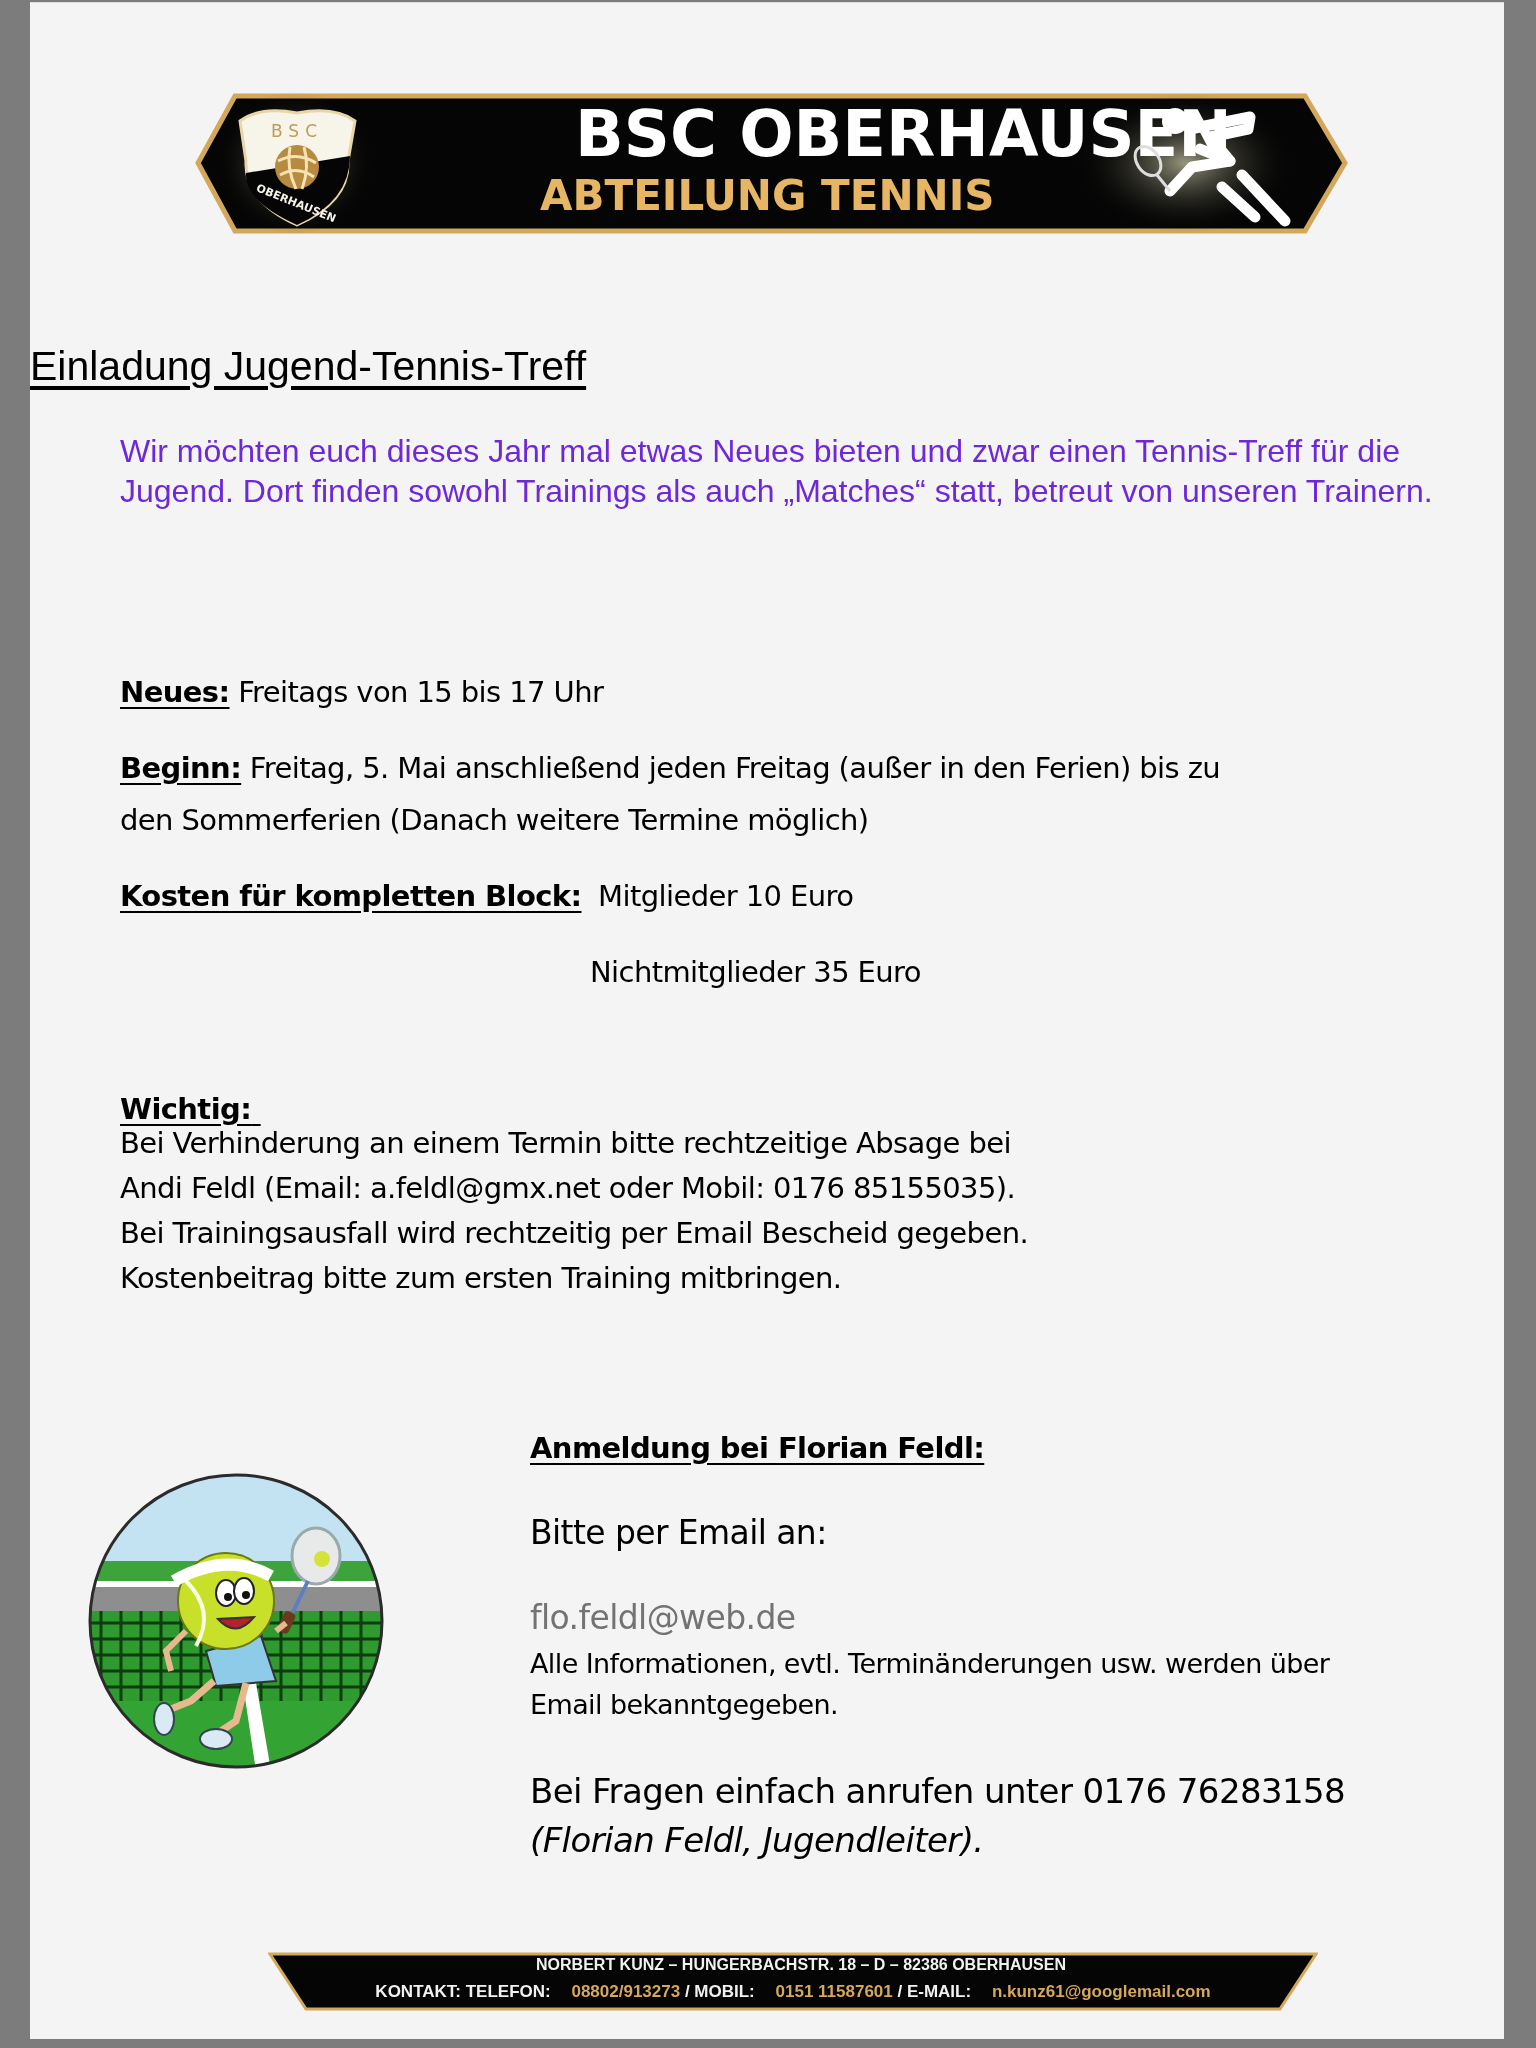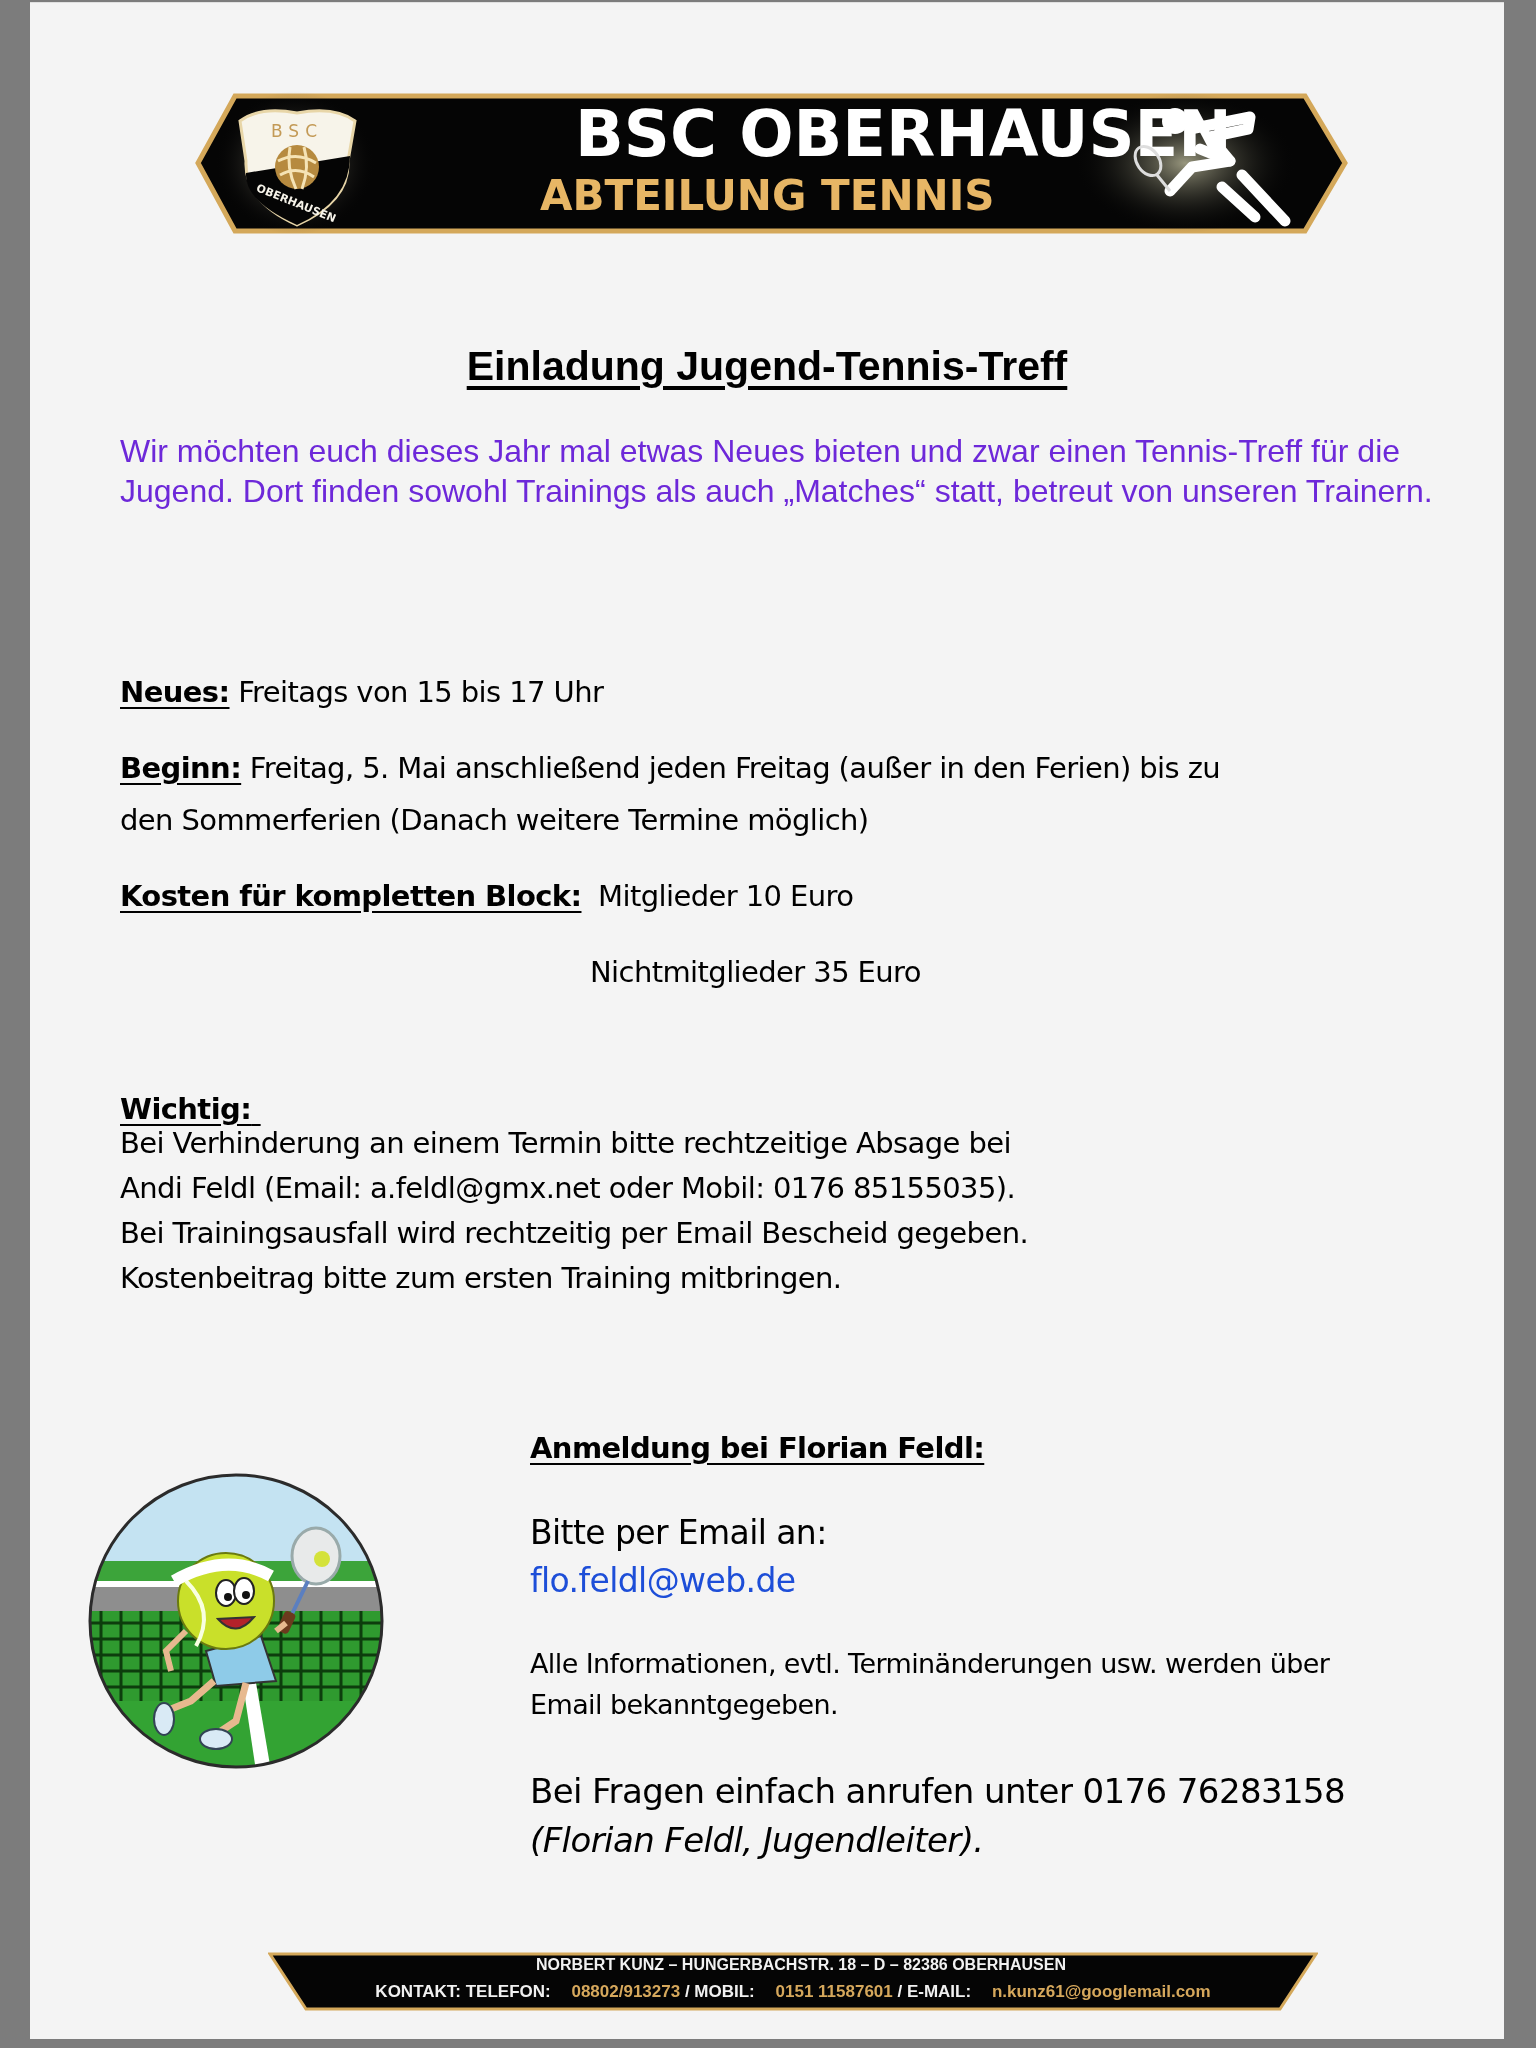--- a/index.html
+++ b/index.html
@@ -24,39 +24,39 @@
     color: #ffffff; letter-spacing: 0px; white-space: nowrap;
   }
   .banner-sub {
     position: absolute; left: 345px; top: 80px; width: 560px;
     font-family: "DejaVu Sans", sans-serif; font-weight: bold; font-size: 42px;
     color: #e7b665; white-space: nowrap;
   }
 
   
   .title {
-    position: absolute; left: 0; width: 1474px; top: 340px; text-align: center;
-    font-family: "Liberation Sans", sans-serif; font-weight: bold; font-size: 41px;
+    position: absolute; left: 0; width: 1474px; top: 340px; text-align: left;
+    font-family: "Liberation Sans", sans-serif; font-weight: normal; font-size: 41px;
     color: #000; text-decoration: underline; text-underline-offset: 6px;
   }
   .intro {
     position: absolute; left: 90px; top: 428px; width: 1330px;
     font-family: "Liberation Sans", sans-serif; font-size: 32px; line-height: 40px; color: #6d28d9;
   }
   .comic {
     font-family: "DejaVu Sans", sans-serif; font-size: 29px; color: #000;
     letter-spacing: -0.6px;
   }
   .lbl { font-weight: bold; text-decoration: underline; text-underline-offset: 5px; }
   .row { position: absolute; left: 90px; white-space: nowrap; }
 
   .wichtig-block { position: absolute; left: 90px; top: 1118px; line-height: 45px; }
 
   .right-col { position: absolute; left: 500px; }
-  .email-link { color: #1d4ed8; font-size: 33px; }
+  .email-link { color: #737373; font-size: 33px; margin-top: 37px; }
 
   .mascot { position: absolute; left: 56px; top: 1468px; width: 300px; height: 300px; }
 
   .footer { position: absolute; left: 238px; top: 1948px; width: 1050px; height: 60px; }
   .footer svg { position: absolute; left: 0; top: 0; }
   .footer-line1 {
     position: absolute; left: 8px; width: 1050px; top: 5px; text-align: center;
     font-family: "Liberation Sans", sans-serif; font-weight: bold; font-size: 16px; color: #f1f1f1;
     white-space: nowrap;
   }

